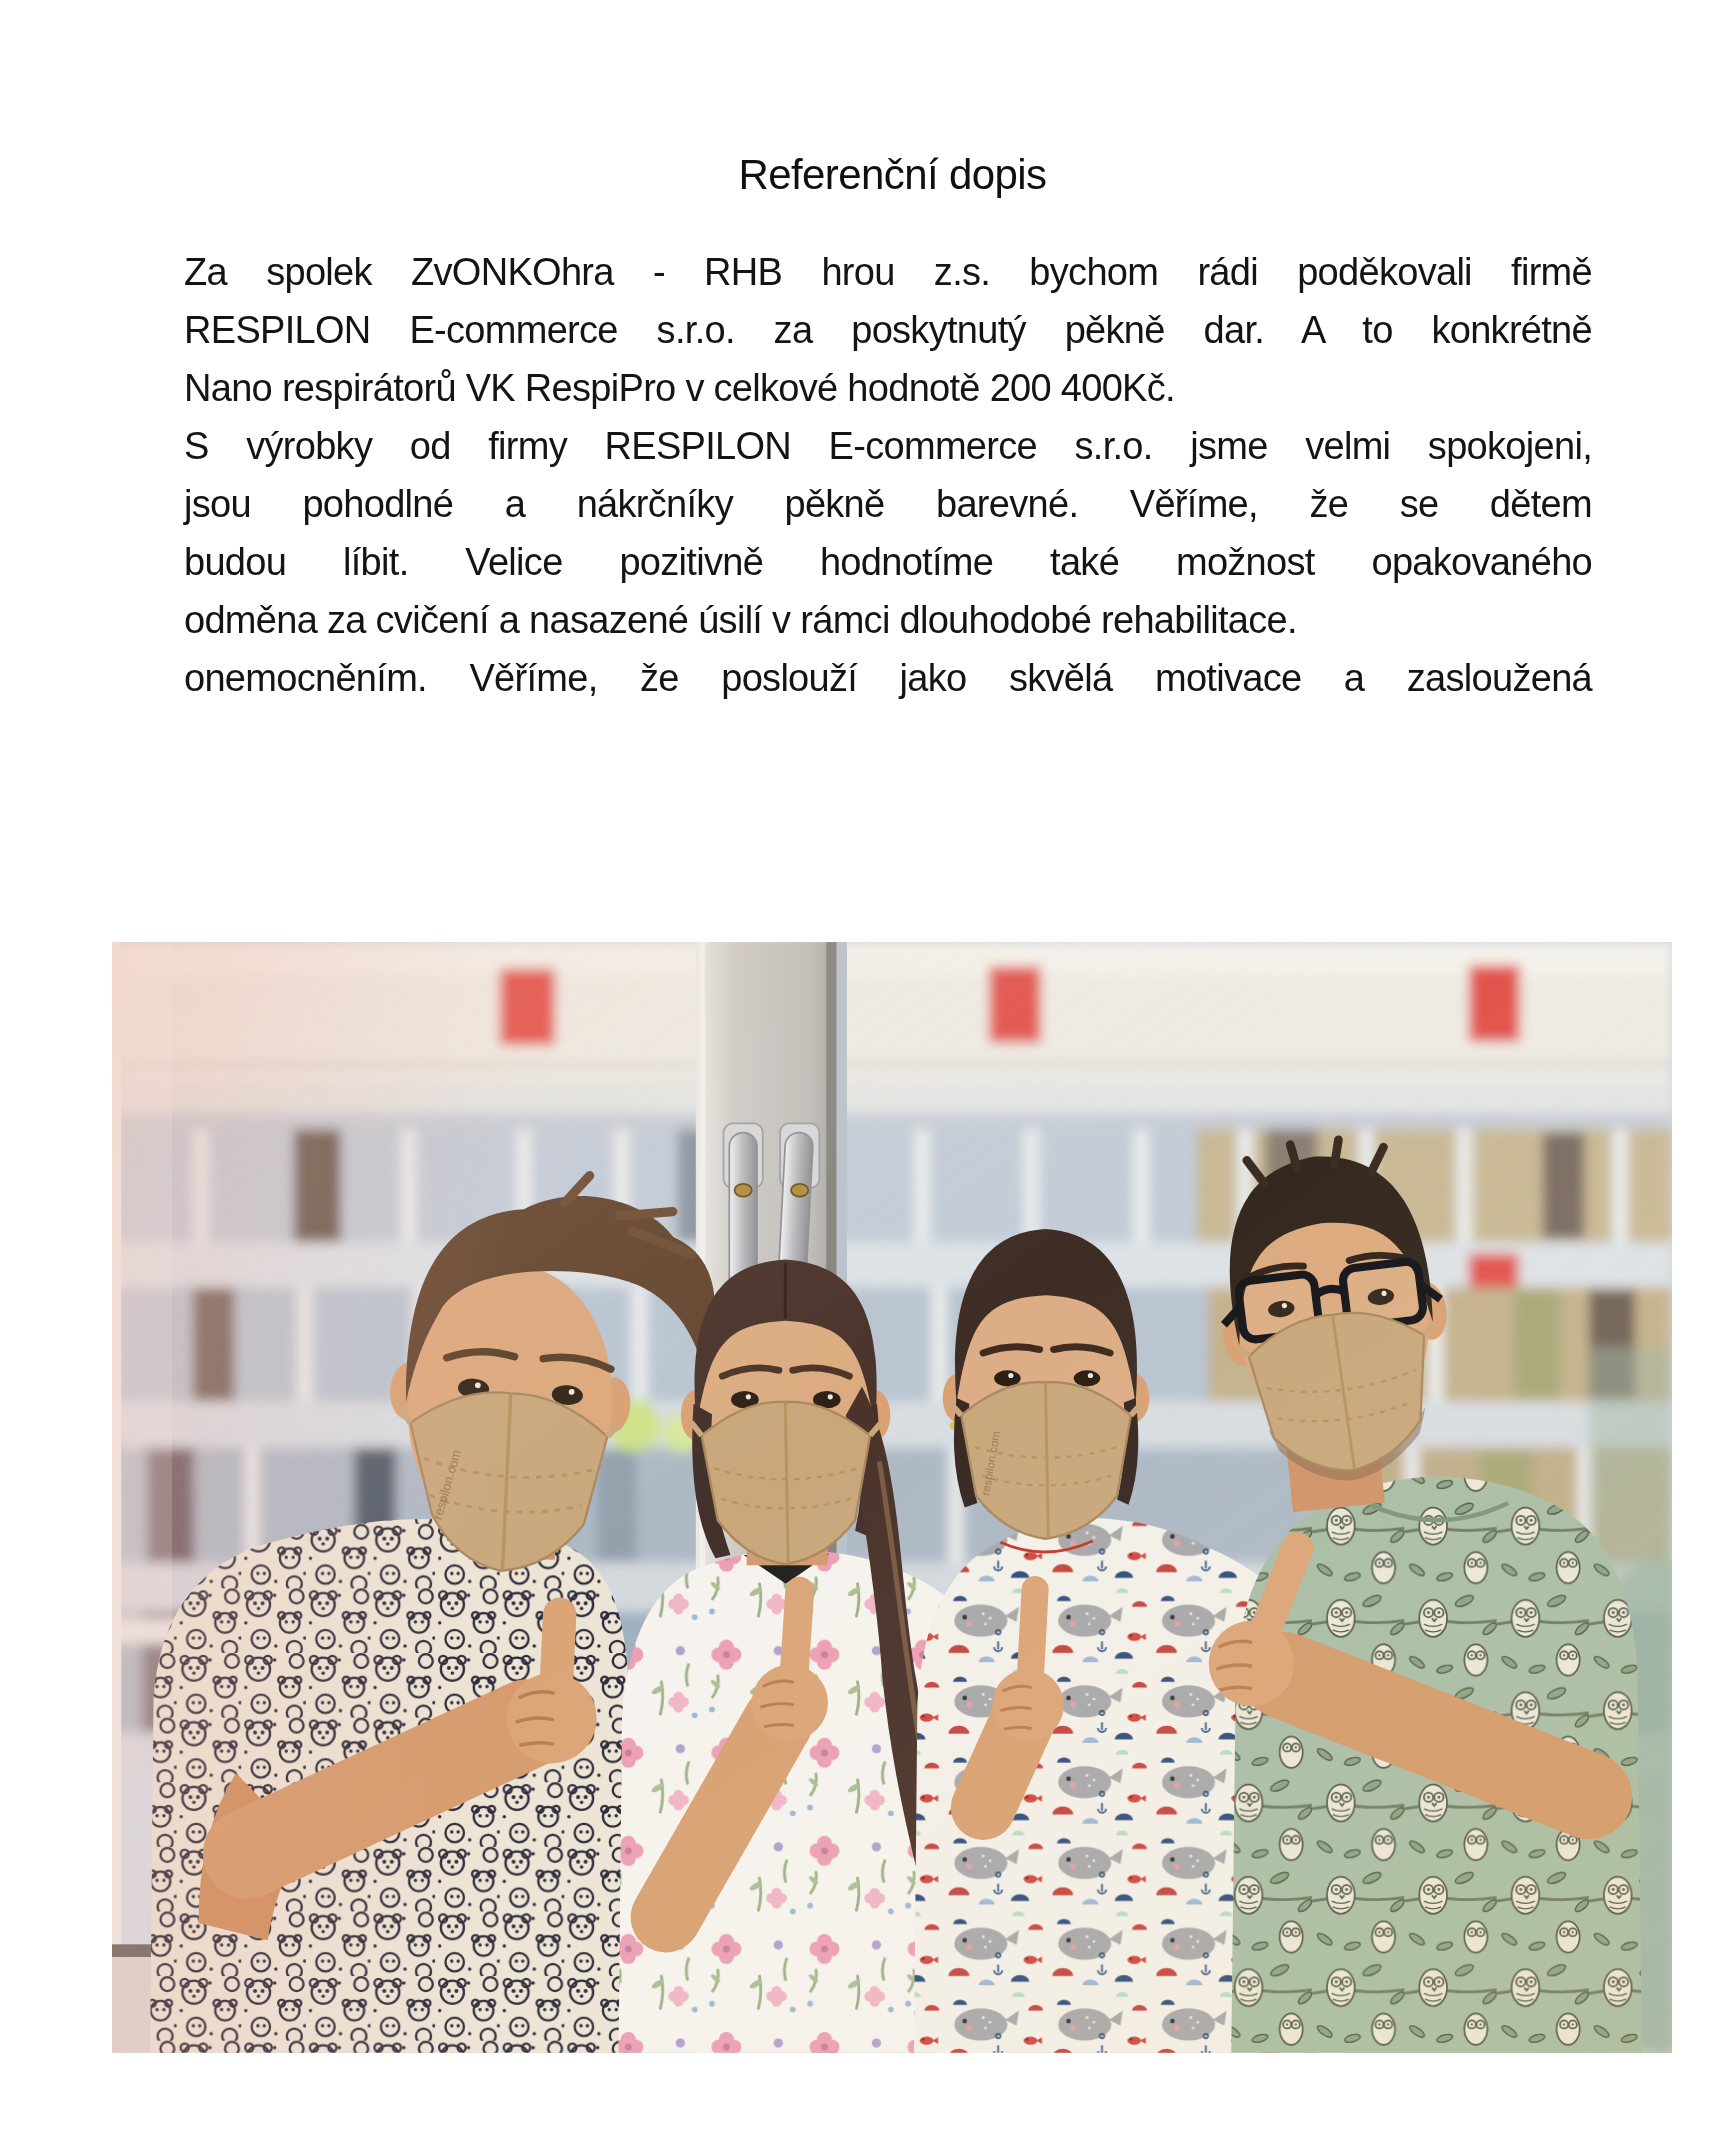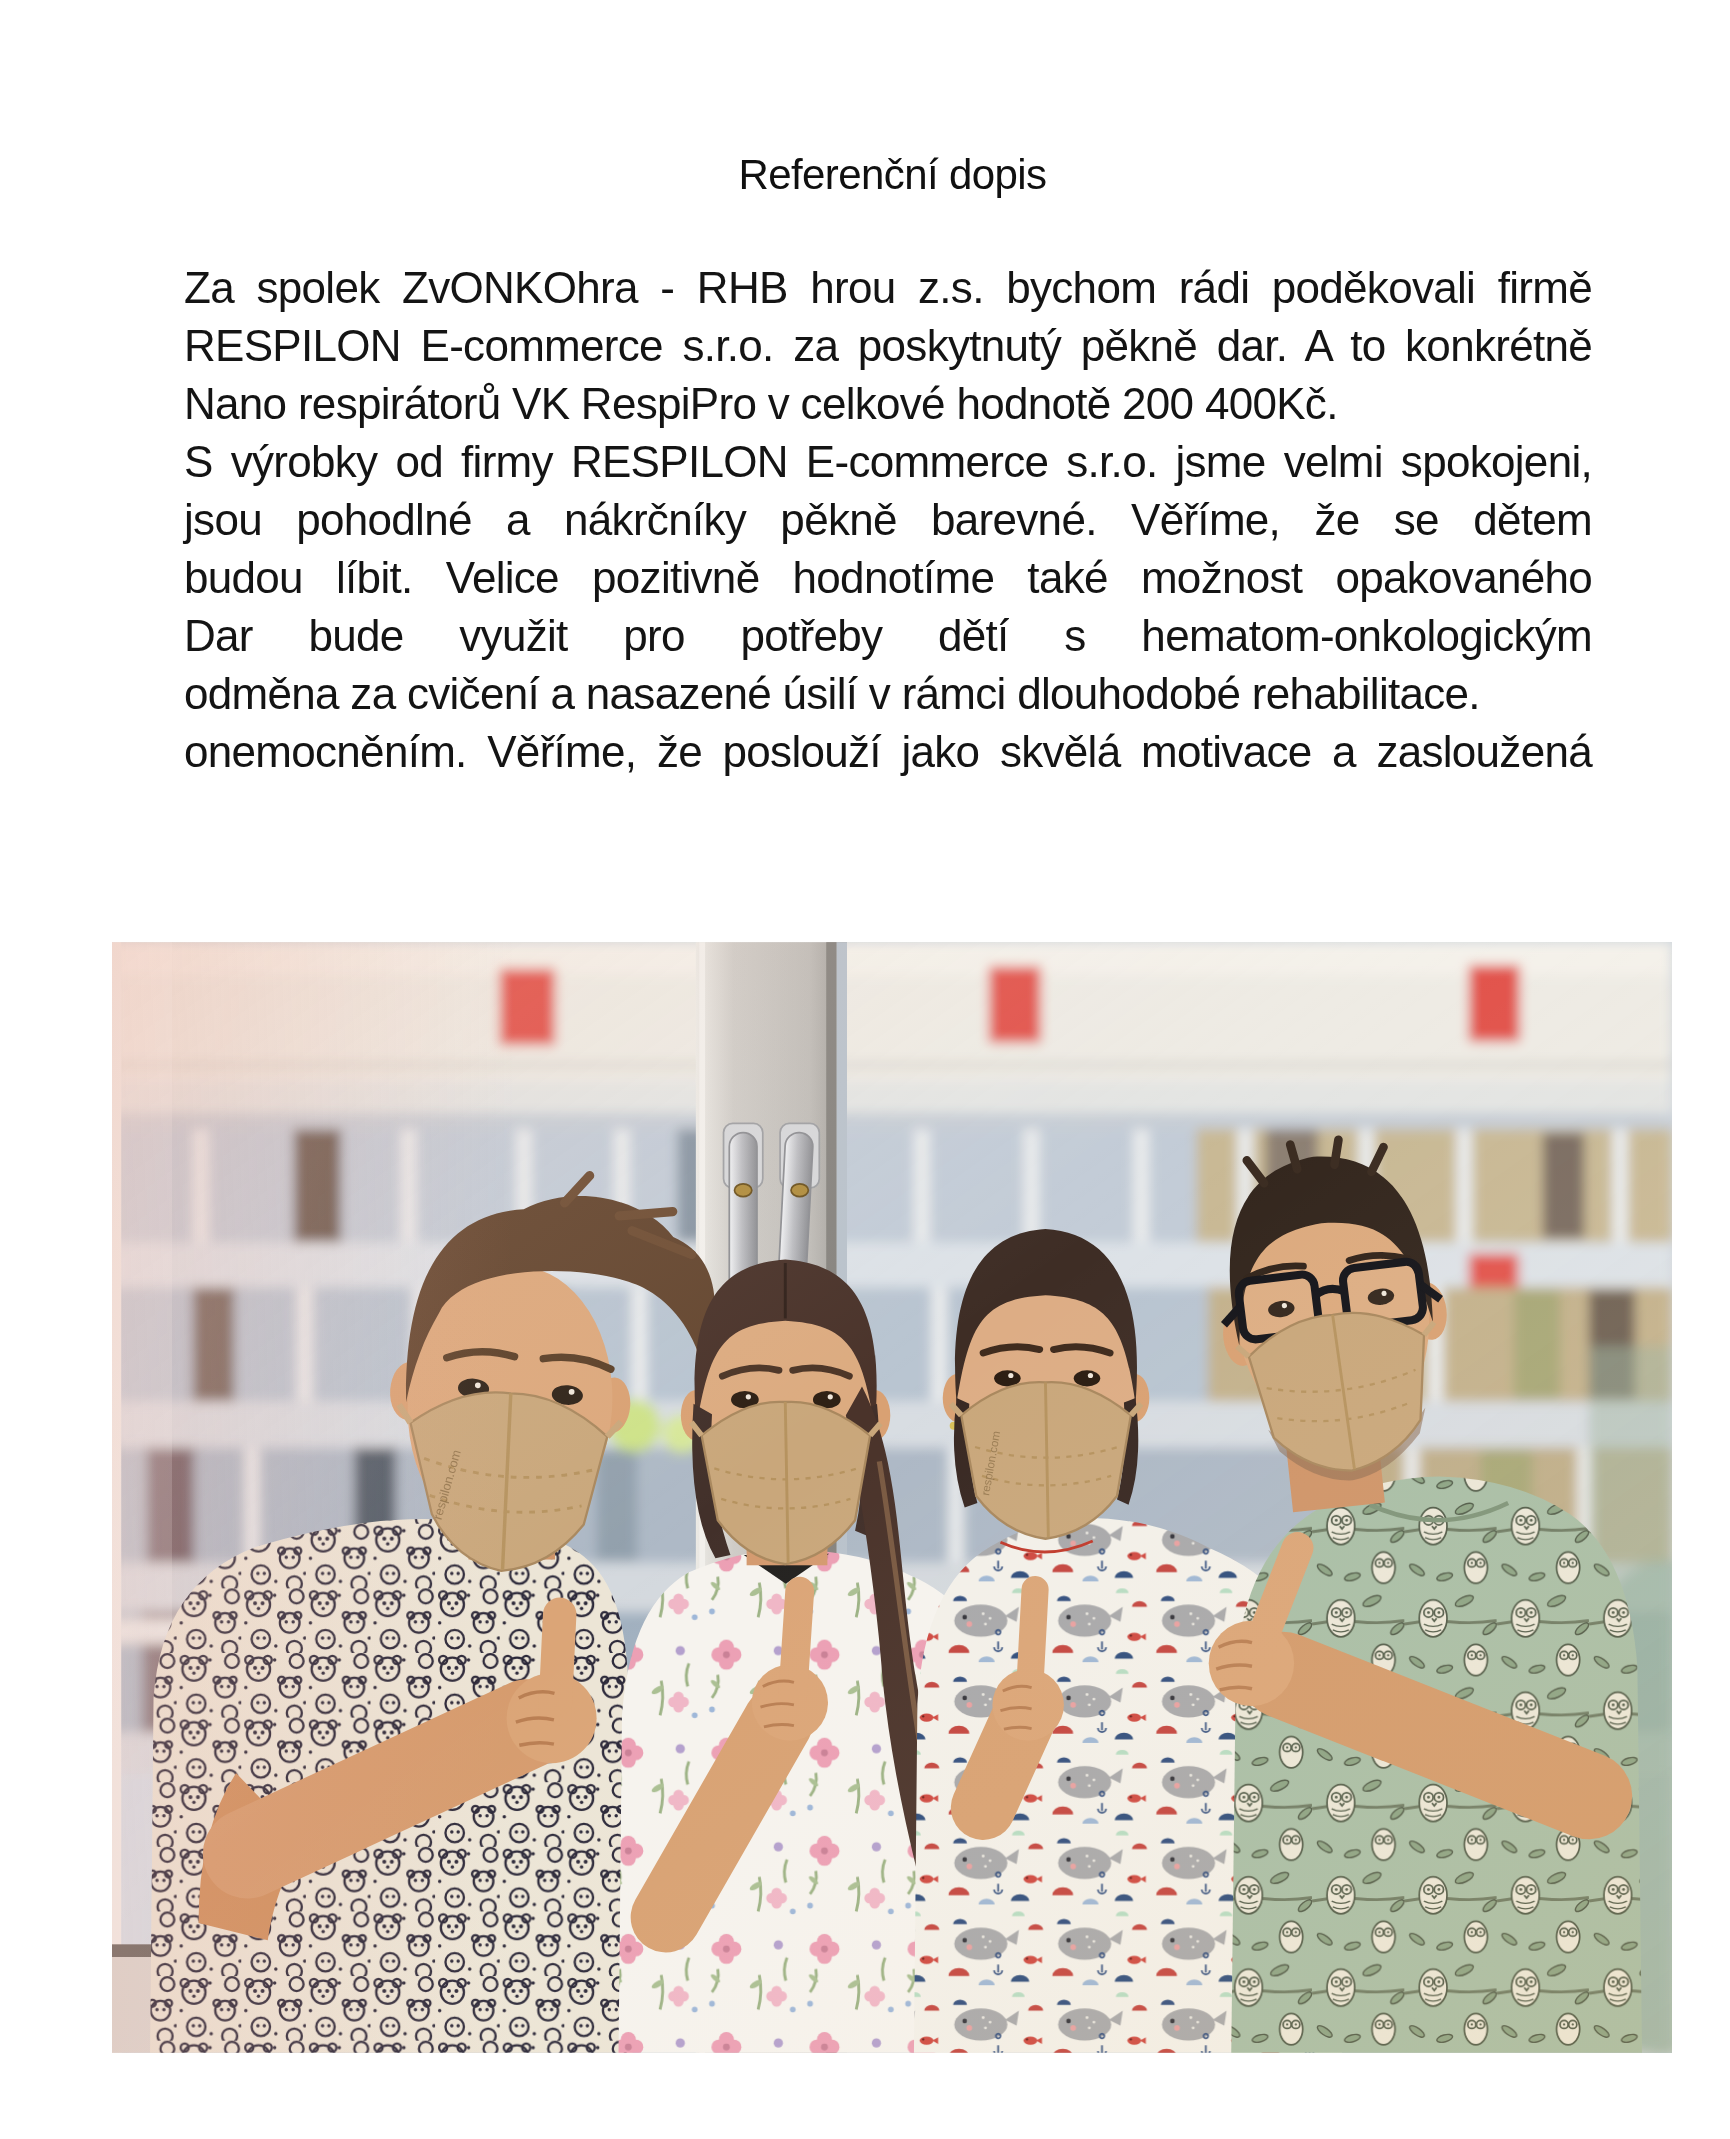--- a/index.html
+++ b/index.html
@@ -5,22 +5,22 @@
   html,body{margin:0;padding:0;}
   .page{
     position:relative;width:1731px;height:2140px;background:#ffffff;
     font-family:"Liberation Sans",sans-serif;color:#161616;overflow:hidden;margin-left:27px;
   }
   .title{
     position:absolute;top:151px;left:0;width:100%;
     text-align:center;font-size:42px;letter-spacing:-0.6px;color:#101010;
   }
   .letter{
-    position:absolute;left:157px;top:259px;width:1408px;
-    font-size:44px;line-height:58px;letter-spacing:-0.7px;color:#141414;
+    position:absolute;left:157px;top:243px;width:1408px;
+    font-size:38px;line-height:58px;letter-spacing:-0.7px;color:#141414;
   }
   .line{text-align:justify;text-align-last:justify;}
   .line.pl{text-align-last:left;}
   .photo{
     position:absolute;left:85px;top:942px;width:1560px;height:1111px;
     overflow:hidden;background:#cfd6dd;
   }
   .photo svg{display:block;width:100%;height:100%;}
 </style>
 </head>
@@ -35,21 +35,20 @@
       <div class="line">Za spolek ZvONKOhra - RHB hrou z.s. bychom rádi poděkovali firmě</div>
       <div class="line">RESPILON E-commerce s.r.o. za poskytnutý pěkně dar. A to konkrétně</div>
       <div class="line pl">Nano respirátorů VK RespiPro v celkové hodnotě 200 400Kč.</div>
     </div>
     <div>
       <div class="line">S výrobky od firmy RESPILON E-commerce s.r.o. jsme velmi spokojeni,</div>
       <div class="line">jsou pohodlné a nákrčníky pěkně barevné. Věříme, že se dětem</div>
       <div class="line">budou líbit. Velice pozitivně hodnotíme také možnost opakovaného</div>
     </div>
     <div>
-      <div class="line">Dar bude využit pro potřeby dětí s hematom-onkologickým</div>
       <div class="line pl">odměna za cvičení a nasazené úsilí v rámci dlouhodobé rehabilitace.</div>
       <div class="line">onemocněním. Věříme, že poslouží jako skvělá motivace a zasloužená</div>
     </div>
   </div>
 
   <div class="photo">
   <svg viewBox="0 0 2704 1925" xmlns="http://www.w3.org/2000/svg">
     <defs>
       <filter id="blurBg" x="-5%" y="-5%" width="110%" height="110%">
             <feGaussianBlur stdDeviation="10"></feGaussianBlur>

